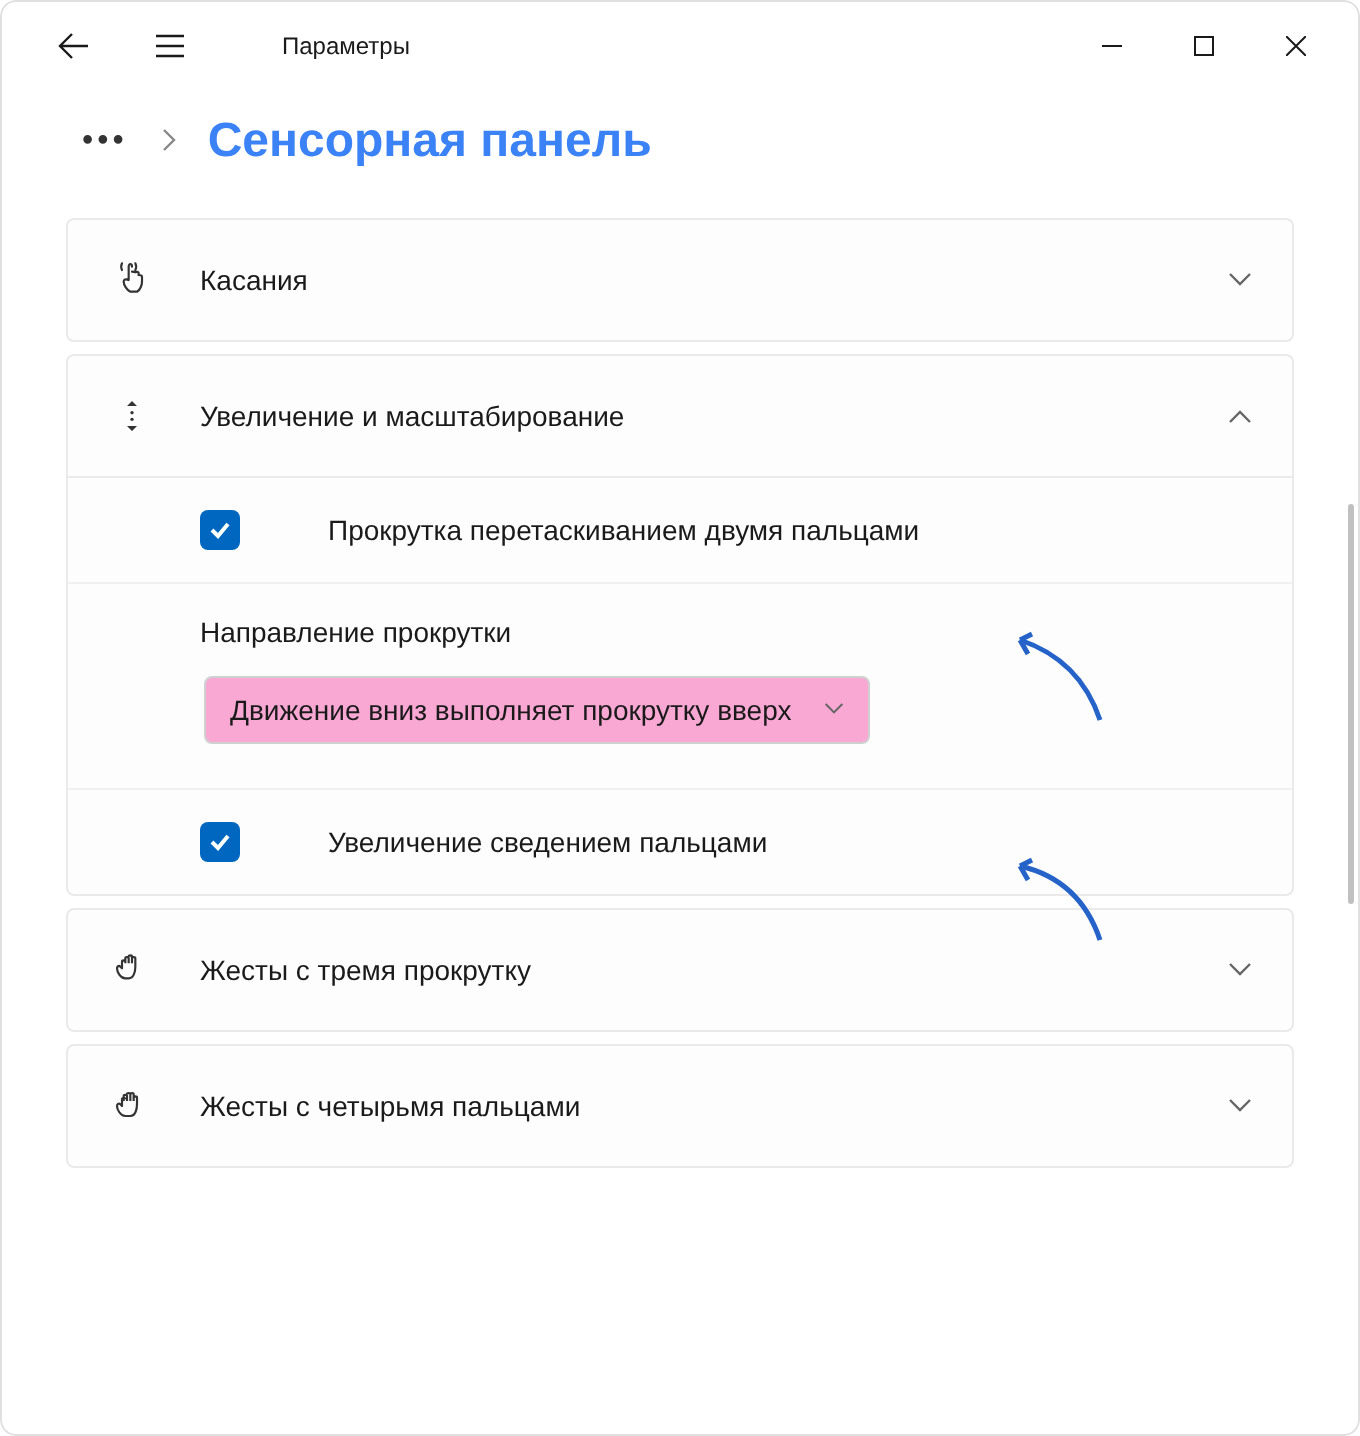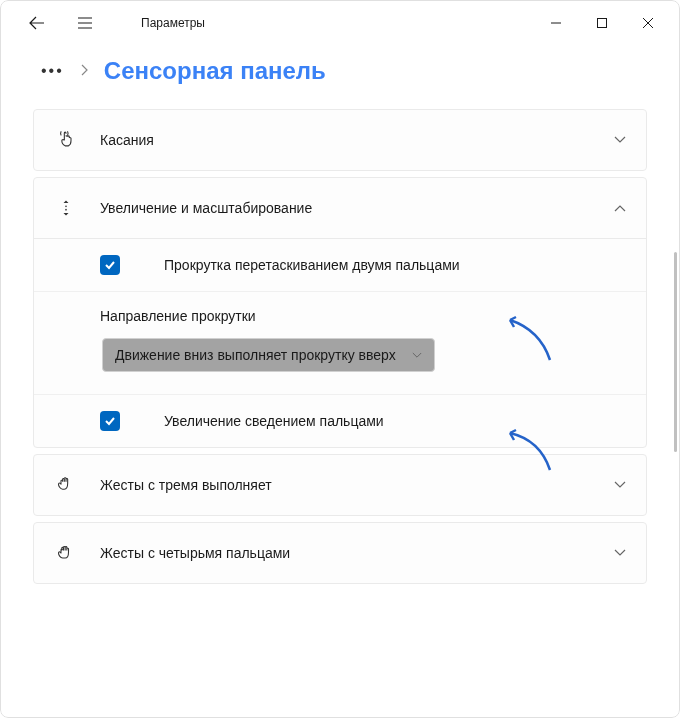--- a/index.html
+++ b/index.html
@@ -162,21 +162,21 @@
     }
     .dropdown {
       display: inline-flex;
       align-items: center;
       border: 1px solid #d0d0d0;
       border-radius: 4px;
       padding: 8px 12px;
       font-size: 14px;
       color: #1a1a1a;
       cursor: pointer;
-      background: #a3a3a3;
+      background: #f9a8d4;
       margin-left: 2px;
     }
     .dropdown-text {
       margin-right: 16px;
     }
     .dropdown-chevron {
       font-size: 11px;
       color: #666;
     }
     .annotation {
@@ -306,21 +306,21 @@
       </div>
     </div>
 
     <div class="card">
       <div class="card-header">
         <div class="card-icon">
           <svg width="20" height="22" viewBox="0 0 24 24">
             <path d="M8 8v-3c0-1 2-1 2 0v3m0-4c0-1 2-1 2 0v4m0-3c0-1 2-1 2 0v5c0 3-1 7-4 7h-2c-3 0-5-4-5-6 0-1 1-2 2-1l1 1v-4c0-1 2-1 2 0" stroke="#333" stroke-width="1.3" fill="none" stroke-linejoin="round"></path>
           </svg>
         </div>
-        <span class="card-title">Жесты с тремя выполняет</span>
+        <span class="card-title">Жесты с тремя прокрутку</span>
         <span class="card-chevron">
           <svg width="12" height="8" viewBox="0 0 12 8">
               <path d="M1 1l5 5 5-5" stroke="#666" stroke-width="1.2" fill="none"></path>
             </svg>
         </span>
       </div>
     </div>
 
     <div class="card">
       <div class="card-header">

